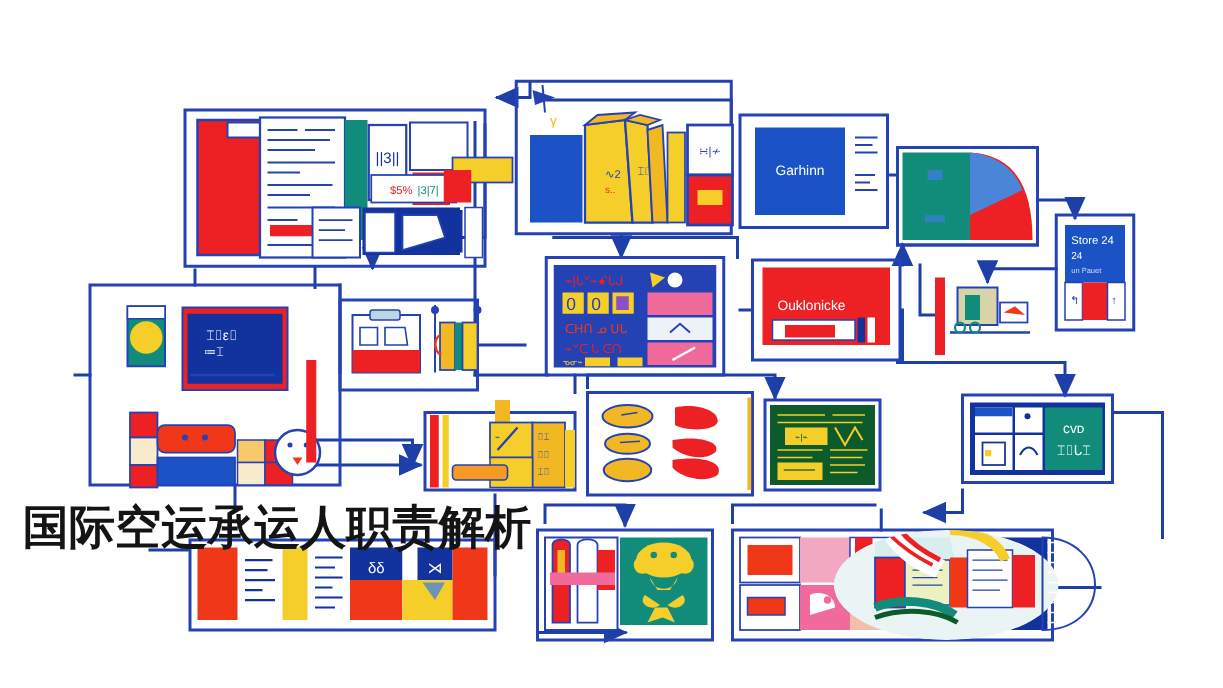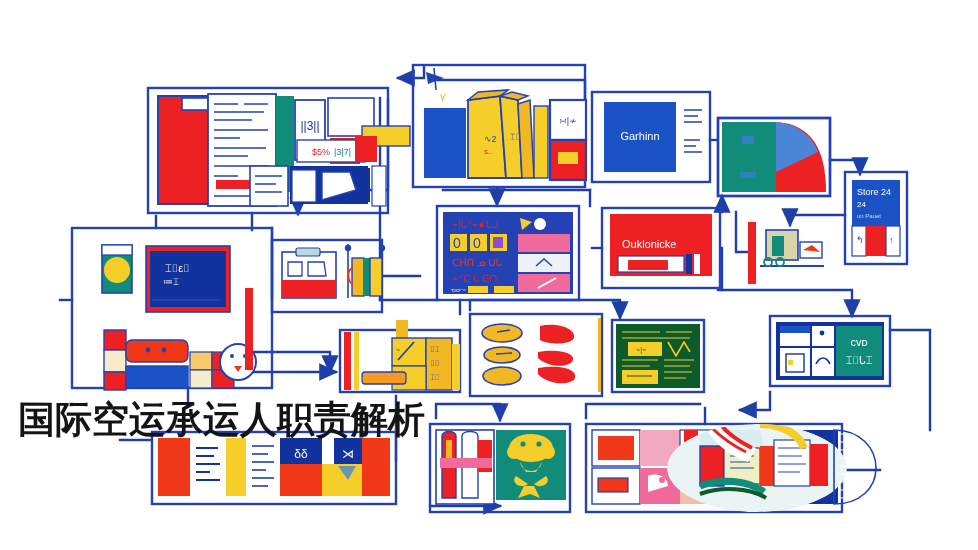--- a/index.html
+++ b/index.html
@@ -2,21 +2,21 @@
 <html><head>
 <meta charset="utf-8">
 <style>
   html,body{margin:0;padding:0;background:#ffffff;}
   body{width:978px;height:550px;overflow:hidden;font-family:"Liberation Sans",sans-serif;}
   #stage{position:relative;width:978px;height:550px;background:#fff;}
   #stage svg{position:absolute;left:0;top:0;}
   .title-overlay{
     position:absolute;
     left:18px; top:404px;
-    font-family:Liberation Mono, monospace;
+    font-family:Liberation Serif, serif;
     font-size:37px;
     font-weight:bold;
     color:#141414;
     letter-spacing:0px;
     white-space:nowrap;
     line-height:1;
     z-index:50;
   }
 </style>
 </head>

